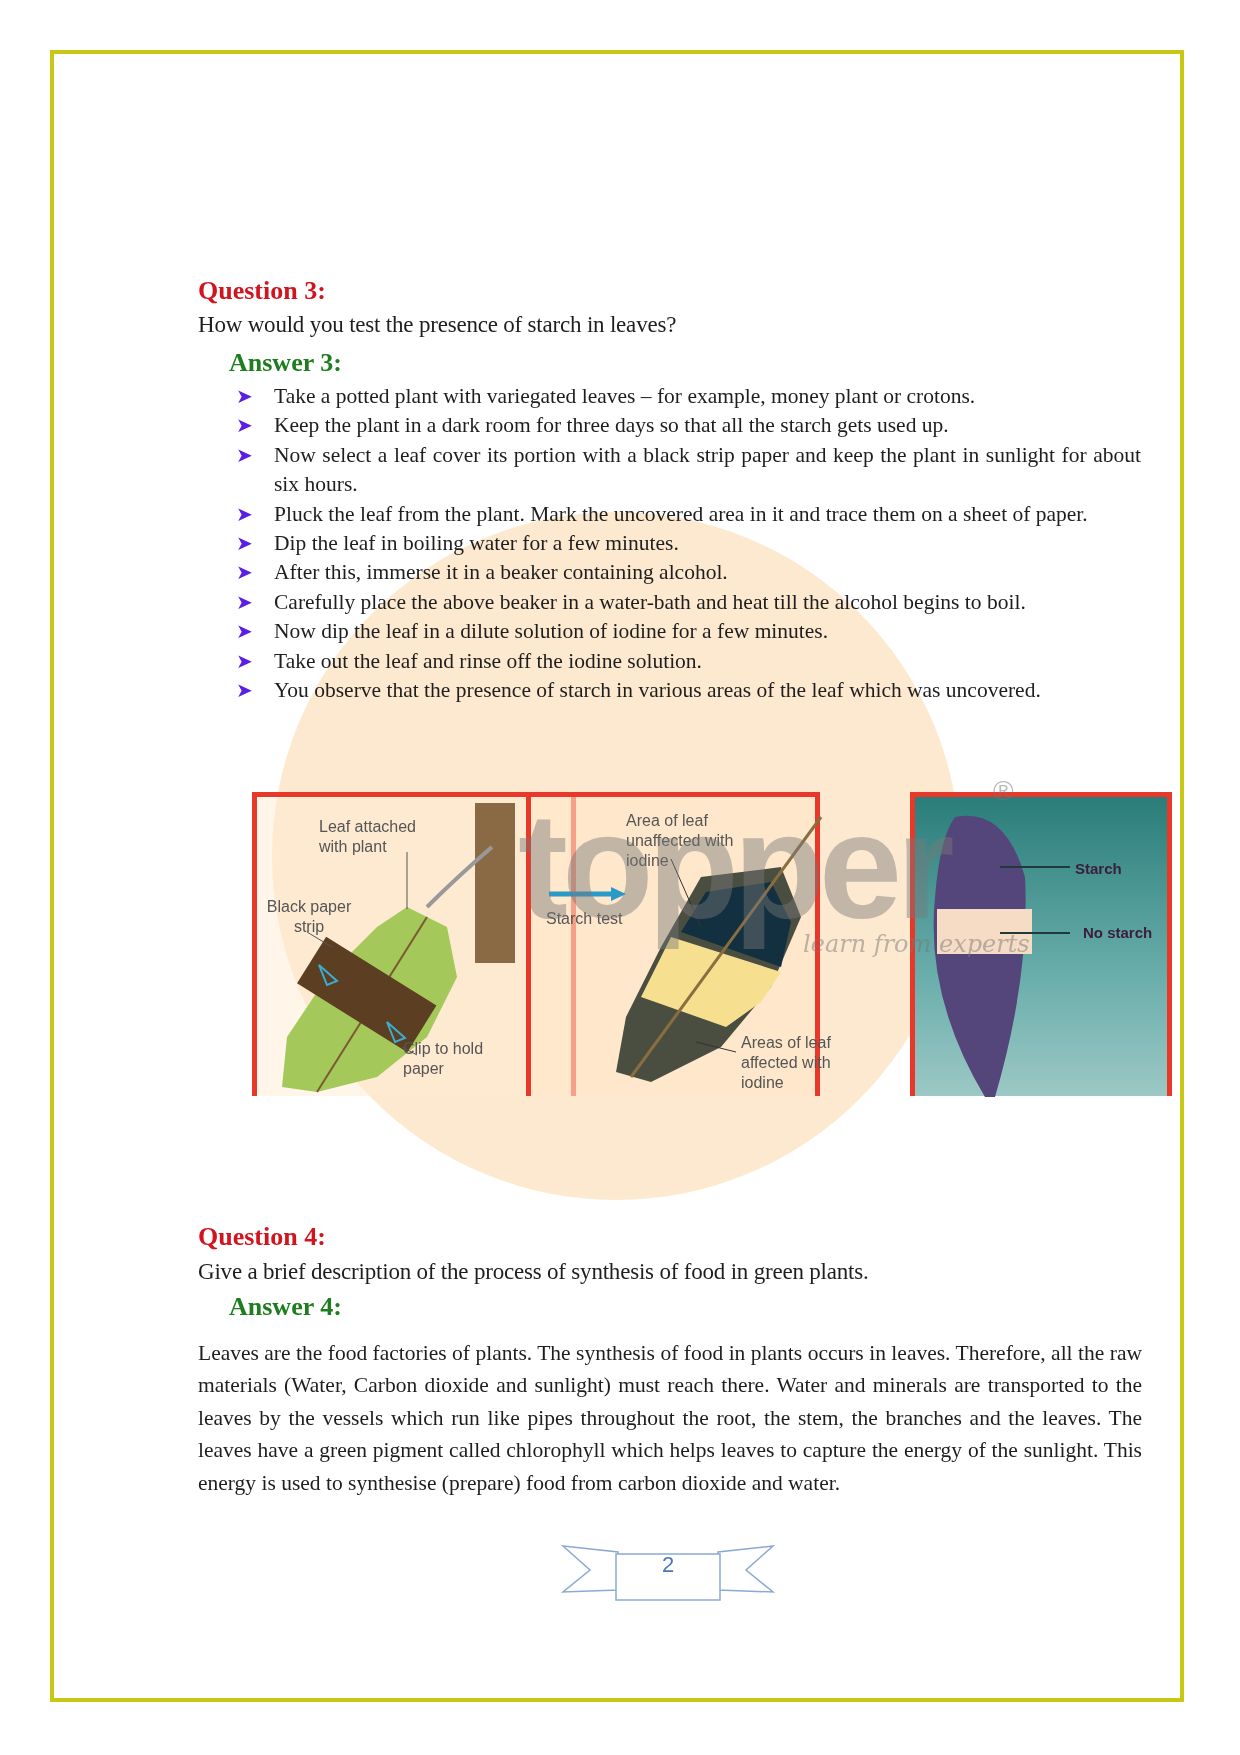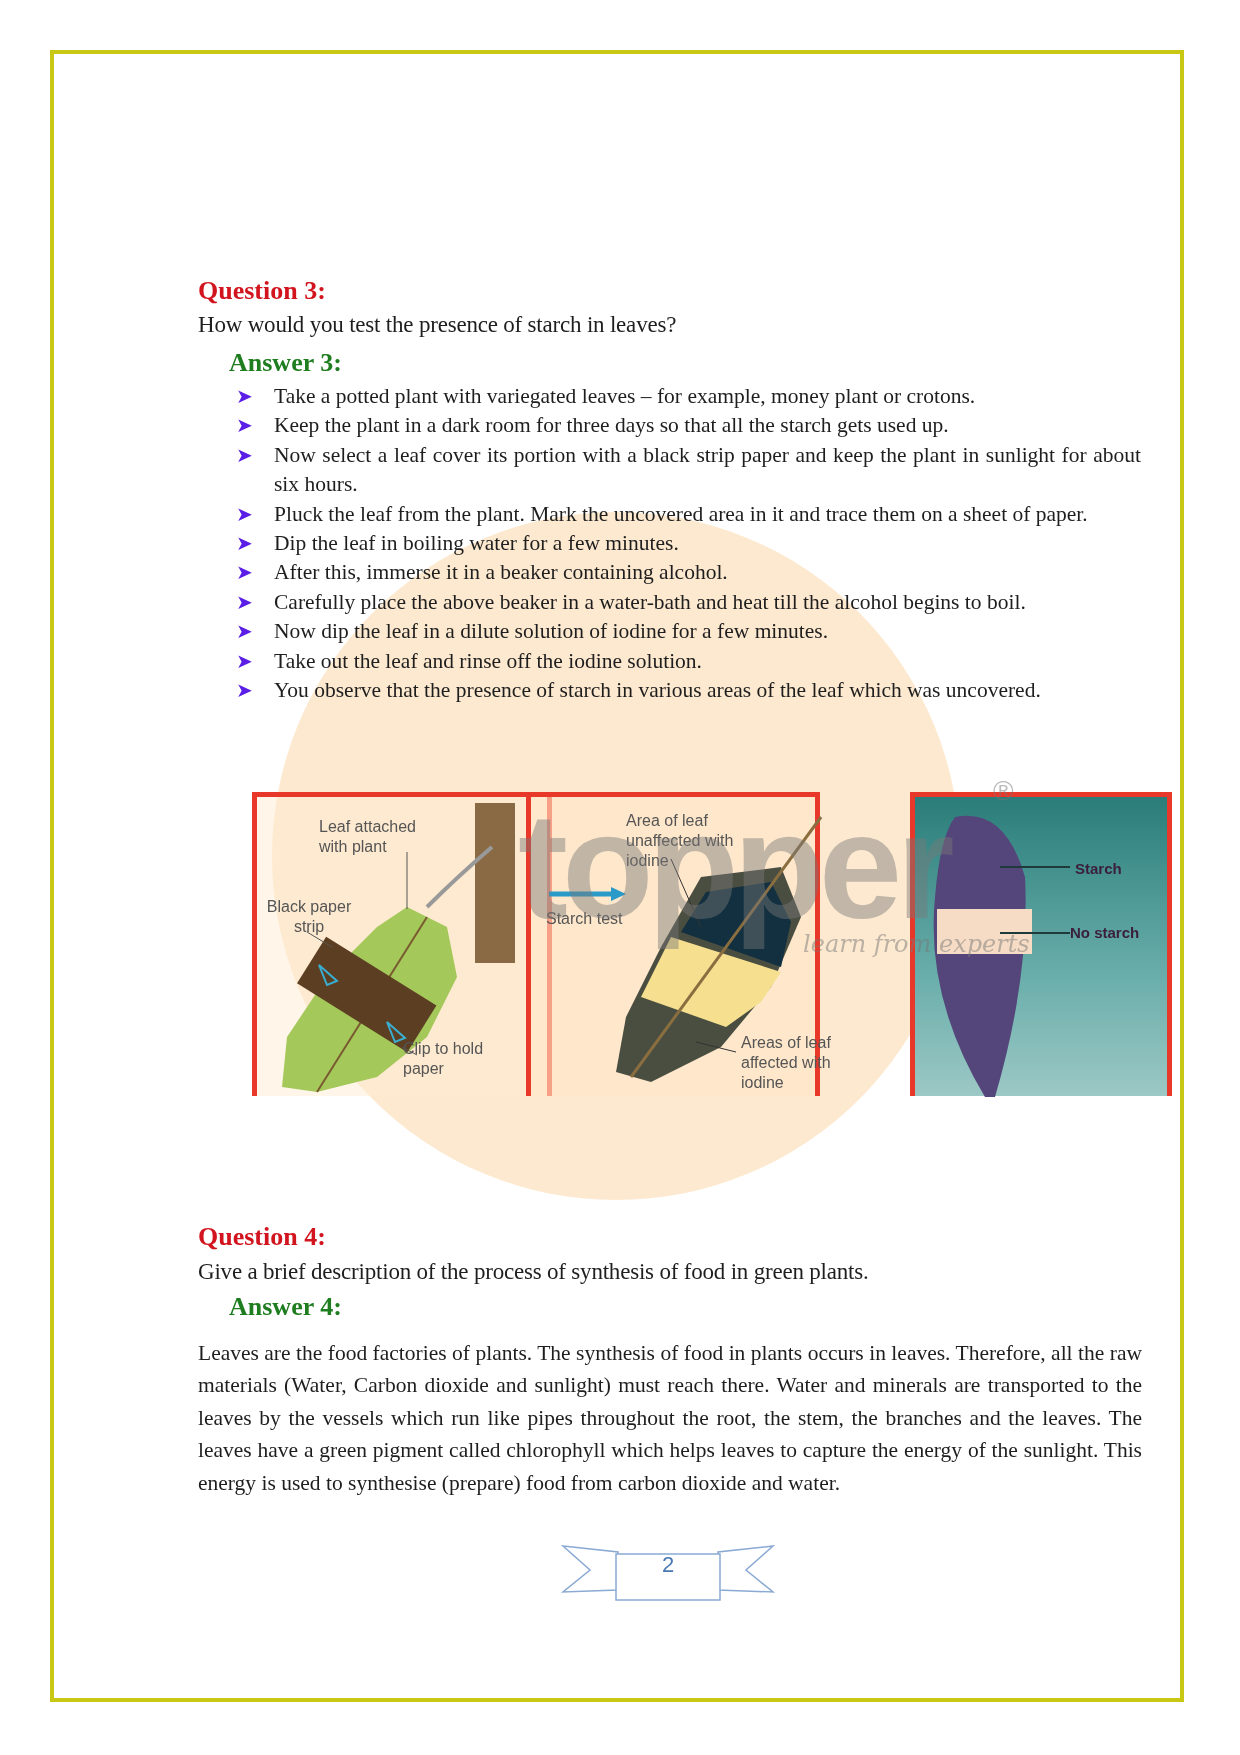--- a/index.html
+++ b/index.html
@@ -8,21 +8,21 @@
   .watermark { position:absolute; left:272px; top:512px; width:688px; height:688px; border-radius:50%; background:#fde5c7; opacity:0.85; z-index:0; }
   .content { position:absolute; left:0; top:0; width:1240px; height:1755px; z-index:2;margin-left:48px; }
   .q-title { position:absolute; left:150px; font-family:"Liberation Serif",serif; font-weight:bold; color:#d2141e; font-size:26px; }
   .a-title { position:absolute; left:181px; font-family:"Liberation Serif",serif; font-weight:bold; color:#1e7d1e; font-size:26px; }
   .q-text { position:absolute; left:150px; font-size:23px; letter-spacing:-0.2px; }
   ul.steps { position:absolute; left:188px; top:382px; width:905px; margin:0; padding:0; list-style:none; font-size:21.5px; line-height:29.4px; }
   ul.steps li { position:relative; padding-left:38px; text-align:justify; }
   ul.steps li .bullet { position:absolute; left:0; top:0; color:#5a1ee6; font-size:20px; }
   .para { position:absolute; left:150px; top:1337px; width:944px; font-size:21.5px; line-height:32.4px; text-align:justify; }
   .figure { position:absolute; top:792px; height:304px; box-sizing:border-box; border:5px solid #e8382a; border-bottom:none; }
-  .fig1 { left:204px; width:300px; background:rgba(255,235,210,0.5); }
+  .fig1 { left:204px; width:324px; background:rgba(255,235,210,0.5); }
   .fig2 { left:478px; width:294px; background:rgba(255,230,200,0.6); }
   .fig3 { left:862px; width:262px; background:linear-gradient(180deg,#2a7d7a 0%,#6aaeab 60%,#9cc8c5 100%); }
   .fig-label { position:absolute; font-family:"Liberation Sans","DejaVu Sans",sans-serif; font-size:16px; color:#555; line-height:20px; }
   .fig3 .fig-label { color:#3a1e3a; font-weight:bold; font-size:15px; }
   .logo-text { position:absolute; left:470px; top:780px; font-family:"Liberation Sans",sans-serif; font-size:150px; font-weight:bold; color:rgba(120,120,120,0.45); letter-spacing:-6px; z-index:3; pointer-events:none; }
   .logo-tag { position:absolute; left:755px; top:930px; font-family:"DejaVu Serif",serif; font-style:italic; font-size:24px; color:rgba(120,120,120,0.5); z-index:3; }
   .page-num { position:absolute; left:510px; top:1532px; width:220px; height:72px; }
   .page-num span { position:absolute; left:0; width:220px; top:20px; text-align:center; font-family:"Liberation Sans",sans-serif; font-size:22px; color:#4a78b4; }
 </style>
 </head>
@@ -85,21 +85,21 @@
   </div>
 
   <div class="figure fig3">
     <svg width="252" height="300" style="position:absolute;left:0;top:0;">
       <path d="M40 20 Q90 10 110 80 Q115 180 80 300 L70 300 Q10 200 20 100 Q25 40 40 20 Z" fill="#54467a"></path>
       <rect x="22" y="112" width="95" height="45" fill="#f6dcc4"></rect>
       <line x1="85" y1="70" x2="155" y2="70" stroke="#1e3a3a" stroke-width="2"></line>
       <line x1="85" y1="136" x2="155" y2="136" stroke="#1e3a3a" stroke-width="2"></line>
     </svg>
     <div class="fig-label" style="left:160px;top:62px;">Starch</div>
-    <div class="fig-label" style="left:155px;top:126px;">No starch</div>
+    <div class="fig-label" style="left:168px;top:126px;">No starch</div>
   </div>
 
   <div class="logo-text">topper</div>
   <div class="logo-tag">learn from experts</div>
   <div style="position:absolute;left:945px;top:775px;font-family:'Liberation Sans',sans-serif;font-size:28px;color:rgba(120,120,120,0.5);">®</div>
 
   <div class="q-title" style="top:1222px;">Question 4:</div>
   <div class="q-text" style="top:1259px;">Give a brief description of the process of synthesis of food in green plants.</div>
   <div class="a-title" style="top:1292px;">Answer 4:</div>
   <div class="para">Leaves are the food factories of plants. The synthesis of food in plants occurs in leaves. Therefore, all the raw materials (Water, Carbon dioxide and sunlight) must reach there. Water and minerals are transported to the leaves by the vessels which run like pipes throughout the root, the stem, the branches and the leaves. The leaves have a green pigment called chlorophyll which helps leaves to capture the energy of the sunlight. This energy is used to synthesise (prepare) food from carbon dioxide and water.</div>

